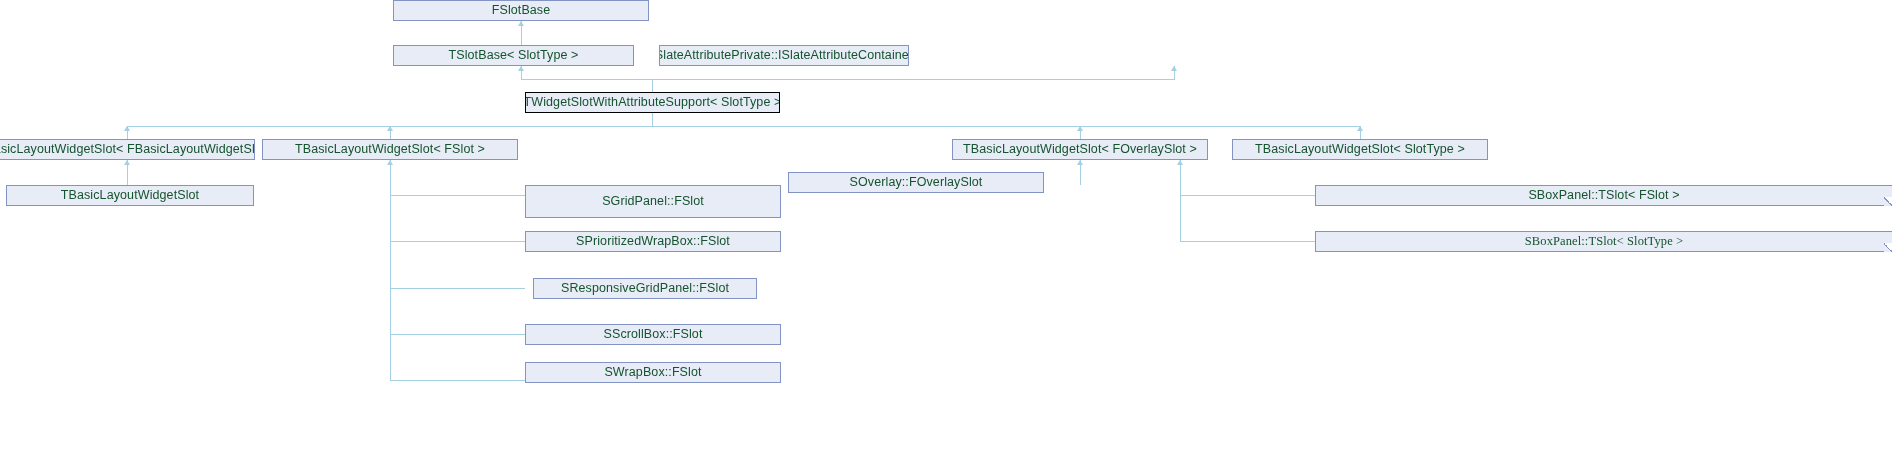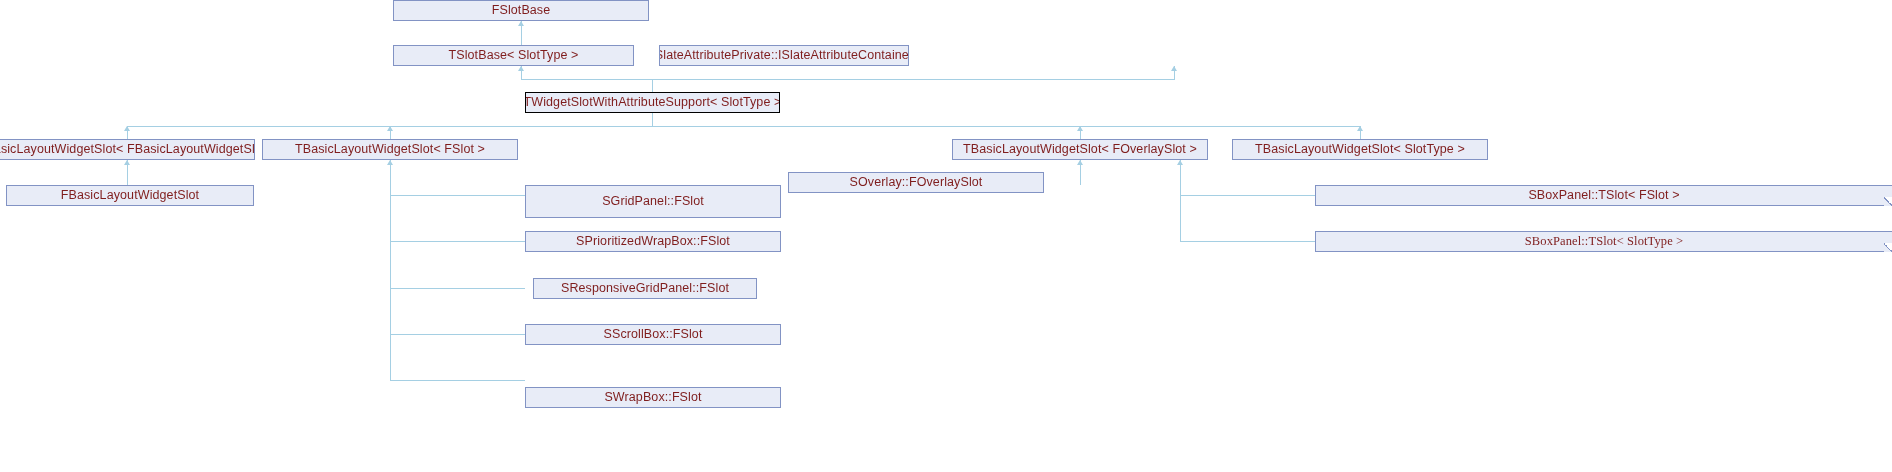--- a/index.html
+++ b/index.html
@@ -8,21 +8,21 @@
     width:1892px;height:472px;position:relative;overflow:hidden;
     font-family:"Liberation Sans","DejaVu Sans",sans-serif;
     -webkit-font-smoothing:none;
   }
   #diagram{position:absolute;left:0;top:0;width:1892px;height:472px;}
   .node{
     position:absolute;box-sizing:border-box;
     background:#e8ecf7;
     border:1px solid #8293c4;
     display:flex;align-items:center;justify-content:center;
-    font-size:12.5px;color:#7f1d1d;line-height:1;
+    font-size:12.5px;color:#14532d;line-height:1;
     white-space:nowrap;overflow:hidden;
     letter-spacing:0.1px;
   }
   .node.current{
     border:1px solid #000000;
     background:#e8ecf7;
   }
   .node .lbl{display:block;padding:0 6px;}
   .edge{position:absolute;background:#a5cfe3;}
   .edge.h{height:1px;}
@@ -103,21 +103,21 @@
     <div class="node" style="left: 262px; top: 139px; width: 256px; height: 21px;">
       <span class="lbl">TBasicLayoutWidgetSlot&lt; FSlot &gt;</span>
     </div>
     <div class="node" style="left: 952px; top: 139px; width: 256px; height: 21px;">
       <span class="lbl">TBasicLayoutWidgetSlot&lt; FOverlaySlot &gt;</span>
     </div>
     <div class="node" style="left: 1232px; top: 139px; width: 256px; height: 21px;">
       <span class="lbl">TBasicLayoutWidgetSlot&lt; SlotType &gt;</span>
     </div>
     <div class="node" style="left: 6px; top: 185px; width: 248px; height: 21px;">
-      <span class="lbl">FBasicLayoutWidgetSlot</span>
+      <span class="lbl">TBasicLayoutWidgetSlot</span>
     </div>
     <div class="node" style="left: 525px; top: 185px; width: 256px; height: 33px;">
       <span class="lbl">SGridPanel::FSlot</span>
     </div>
     <div class="node" style="left: 788px; top: 172px; width: 256px; height: 21px;">
       <span class="lbl">SOverlay::FOverlaySlot</span>
     </div>
     <div class="node" style="left: 1315px; top: 185px; width: 578px; height: 21px;">
       <span class="lbl">SBoxPanel::TSlot&lt; FSlot &gt;</span>
     </div>
@@ -128,16 +128,16 @@
     <div class="node" style="left: 1315px; top: 231px; width: 578px; height: 21px; font-family: Liberation Serif, serif;">
       <span class="lbl">SBoxPanel::TSlot&lt; SlotType &gt;</span>
     </div>
     <div class="clipcorner" style="left: 1884px; top: 243px;"></div>
     <div class="node" style="left: 525px; top: 278px; width: 224px; height: 21px; margin-left: 8px;">
       <span class="lbl">SResponsiveGridPanel::FSlot</span>
     </div>
     <div class="node" style="left: 525px; top: 324px; width: 256px; height: 21px;">
       <span class="lbl">SScrollBox::FSlot</span>
     </div>
-    <div class="node" style="left: 525px; top: 387px; width: 256px; height: 21px;">
+    <div class="node" style="left: 525px; top: 362px; width: 256px; height: 21px;">
       <span class="lbl">SWrapBox::FSlot</span>
     </div>
   </div>
 
 </body></html>

